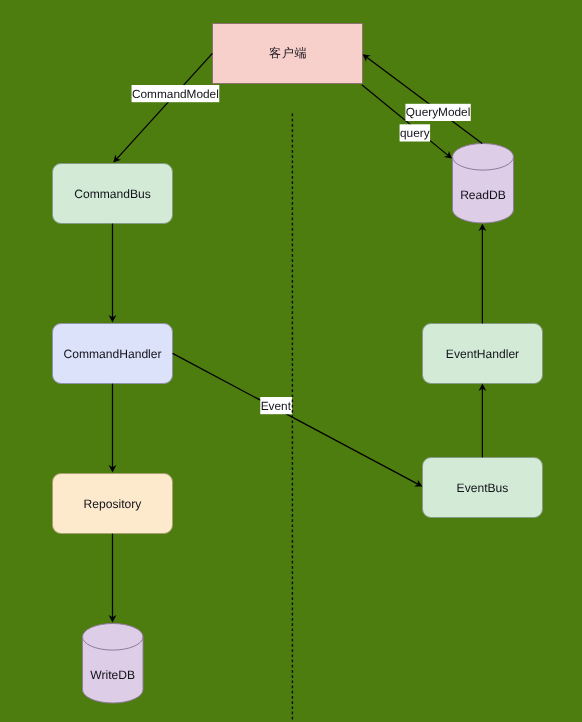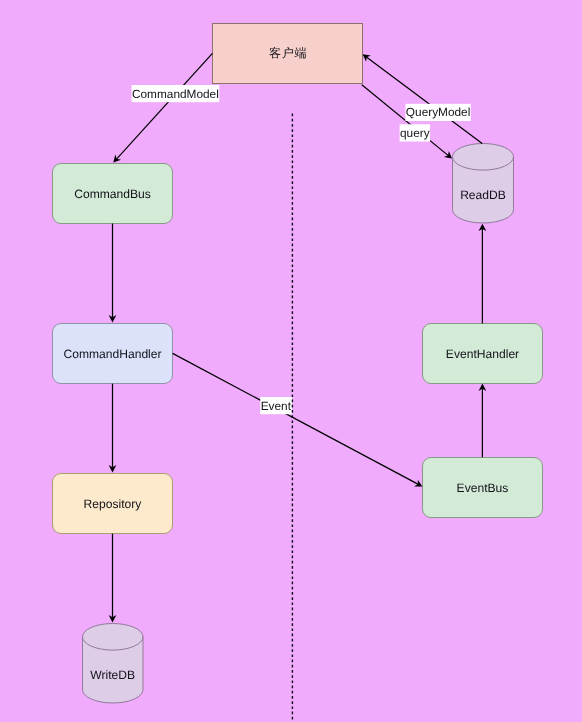--- a/index.html
+++ b/index.html
@@ -1,19 +1,19 @@
 <!DOCTYPE html>
 <html><head>
 <meta charset="utf-8">
 <title>CQRS Diagram</title>
 <style>
   html,body{margin:0;padding:0;background:#ffffff;-webkit-font-smoothing:antialiased;text-rendering:geometricPrecision;}
   body{width:582px;height:722px;overflow:hidden;
        font-family:"Liberation Sans","DejaVu Sans",sans-serif;}
-  #canvas{position:relative;width:582px;height:722px;background:#f0abfc;}
+  #canvas{position:relative;width:582px;height:722px;background:#4d7c0f;}
   svg.diagram{position:absolute;left:0;top:0;width:582px;height:722px;display:block;}
   .node-shape{stroke-width:1;}
   .node-label{font-family:"Liberation Sans","DejaVu Sans",sans-serif;font-size:12.1px;
               fill:#12121a;text-anchor:middle;}
   .node-label.cjk{font-size:12.1px;letter-spacing:0.6px;transform:translateX(0.6px);}
   .edge-line{stroke:#000000;stroke-width:1.25;fill:none;}
   .edge-head{fill:#000000;stroke:none;}
   .edge-label{font-family:"Liberation Sans","DejaVu Sans",sans-serif;font-size:11.85px;
               fill:#12121a;text-anchor:middle;}
   .divider{stroke-width:1.4;stroke-dasharray:2.7 2.5;fill:none;}

